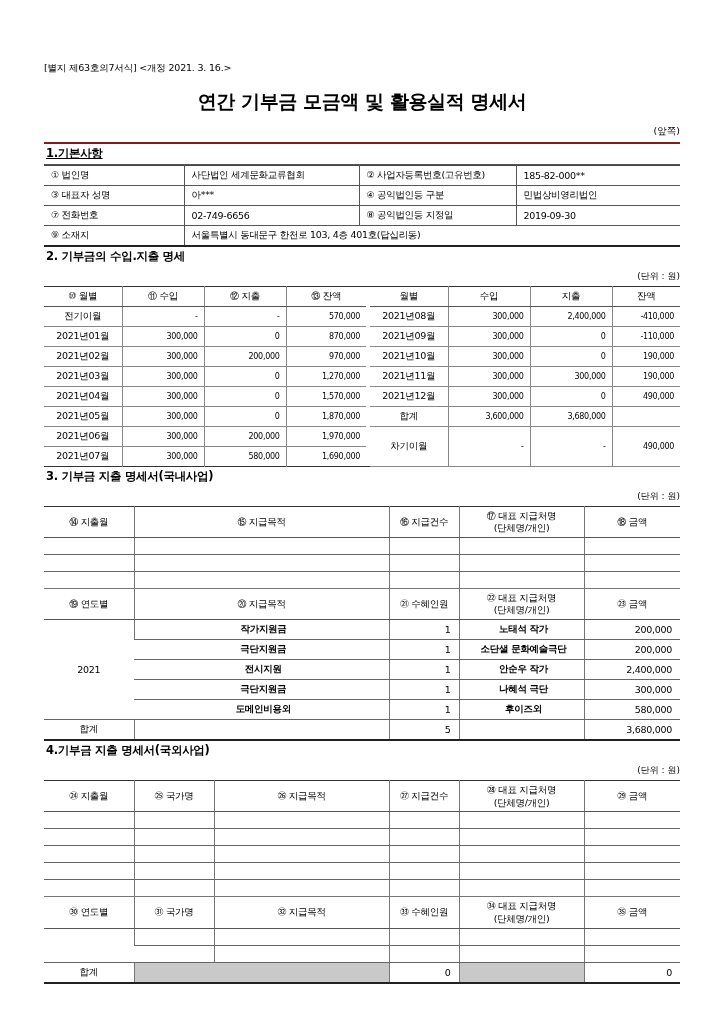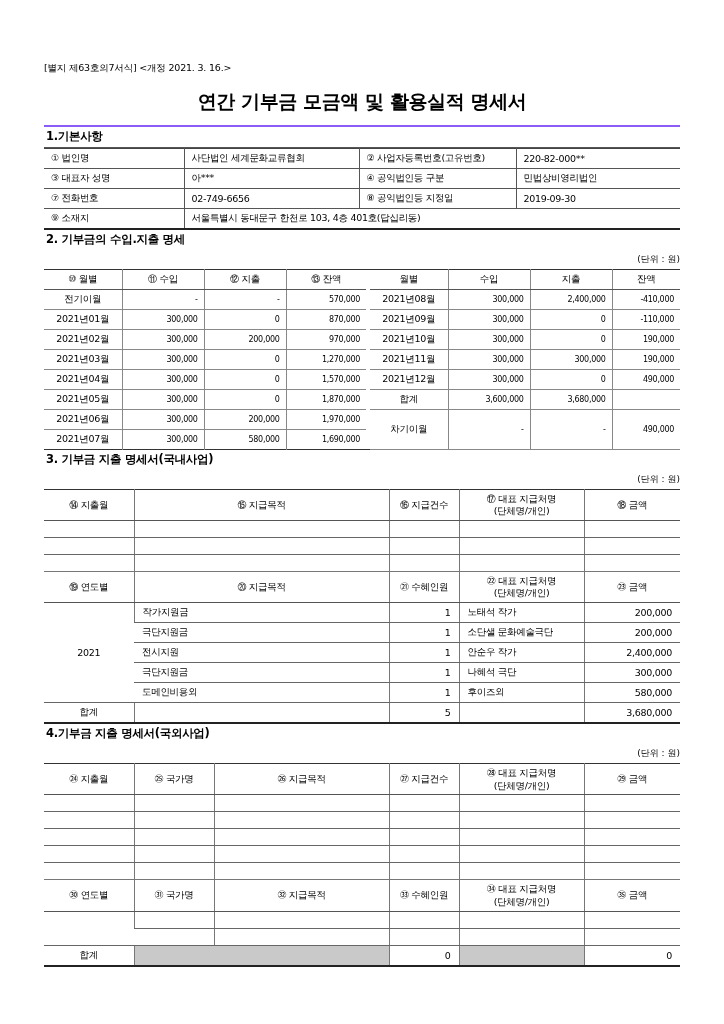--- a/index.html
+++ b/index.html
@@ -13,21 +13,21 @@
     -webkit-font-smoothing: none;
   }
   .page { position: relative; width: 724px; height: 1024px; padding: 62px 44px 8px 44px; }
 
   .formcode { font-size: 9.5px; letter-spacing: -0.2px; margin: 0 0 14px 0; }
   .doc-title { text-align: center; font-size: 19px; font-weight: bold; letter-spacing: -0.4px; margin: 0 0 10px 0; }
   .side-note { text-align: right; font-size: 9.5px; margin: 0 0 4px 0; }
   .unit-note { text-align: right; font-size: 9px; margin: 3px 0 3px 0; }
 
   .sec-title { font-size: 11.5px; font-weight: bold; letter-spacing: -0.3px; margin: 0; padding: 2px 0 3px 2px; }
-  .sec-rule-top { border-top: 2px solid #8b5cf6; }
+  .sec-rule-top { border-top: 2px solid #7f1d1d; text-decoration: underline; }
   .sec-head-wrap { border-bottom: 1px solid #555; }
 
   table { border-collapse: collapse; width: 100%; table-layout: fixed; }
   td, th { font-weight: normal; font-size: 9.5px; letter-spacing: -0.3px; padding: 3px 4px; vertical-align: middle; }
 
   
   .t-basic { border-top: 1px solid #444; }
   .t-basic td { border-bottom: 1px solid #555; height: 19px; margin-left: 32px; }
   .t-basic td.lbl { text-align: left; padding-left: 7px; }
   .t-basic td.val { text-align: left; padding-left: 7px; border-left: 1px solid #555; }
@@ -44,51 +44,52 @@
   .t-flow .vsep { border-left: 1px solid #888; }
   .t-flow .gap { border-left: none; border-bottom: none !important; width: 4px; }
 
   
   .t-exp { border-top: 1.6px solid #333; }
   .t-exp th { border-bottom: 1px solid #555; border-left: 1px solid #777; text-align: center; height: 28px; line-height: 1.25; }
   .t-exp th:first-child { border-left: none; }
   .t-exp td { border-bottom: 1px solid #666; border-left: 1px solid #777; height: 17px; }
   .t-exp td:first-child { border-left: none; }
   .t-exp .c-ctr { text-align: center; }
-  .t-exp .c-left { text-align: left; padding-left: 8px; }
+  .t-exp .c-left { text-align: center; padding-left: 8px; font-weight: bold; }
   .t-exp .c-right { text-align: right; padding-right: 8px; }
   .t-exp .row-total td { border-top: 1px solid #333; border-bottom: 2px solid #222; height: 20px; }
   .t-exp .shaded { background: #c9c9c9; }
   .t-exp tr.last-empty td { border-bottom: 1.4px solid #777; }
   .sub-head th { border-top: 1.4px solid #777; }
 </style>
 </head>
 <body>
 
 <div class="page">
 
   <div class="formcode">[별지 제63호의7서식] &lt;개정 2021. 3. 16.&gt;</div>
   <div class="doc-title">연간 기부금 모금액 및 활용실적 명세서</div>
+  <div class="side-note">(앞쪽)</div>
 
   <div class="sec-rule-top sec-head-wrap">
     <div class="sec-title">1.기본사항</div>
   </div>
   <table class="t-basic">
     <colgroup>
         <col style="width:140px">
         <col style="width:175px">
         <col style="width:157px">
         <col>
       </colgroup>
     <tbody id="basic-body">
         <tr>
           <td class="lbl"><span class="circ">①</span> 법인명</td>
           <td class="val">사단법인 세계문화교류협회</td>
           <td class="val"><span class="circ">②</span> 사업자등록번호(고유번호)</td>
-          <td class="val">220-82-000**</td>
+          <td class="val">185-82-000**</td>
         </tr>
         <tr>
           <td class="lbl"><span class="circ">③</span> 대표자 성명</td>
           <td class="val">아***</td>
           <td class="val"><span class="circ">④</span> 공익법인등 구분</td>
           <td class="val">민법상비영리법인</td>
         </tr>
         <tr>
           <td class="lbl"><span class="circ">⑦</span> 전화번호</td>
           <td class="val">02-749-6656</td>

